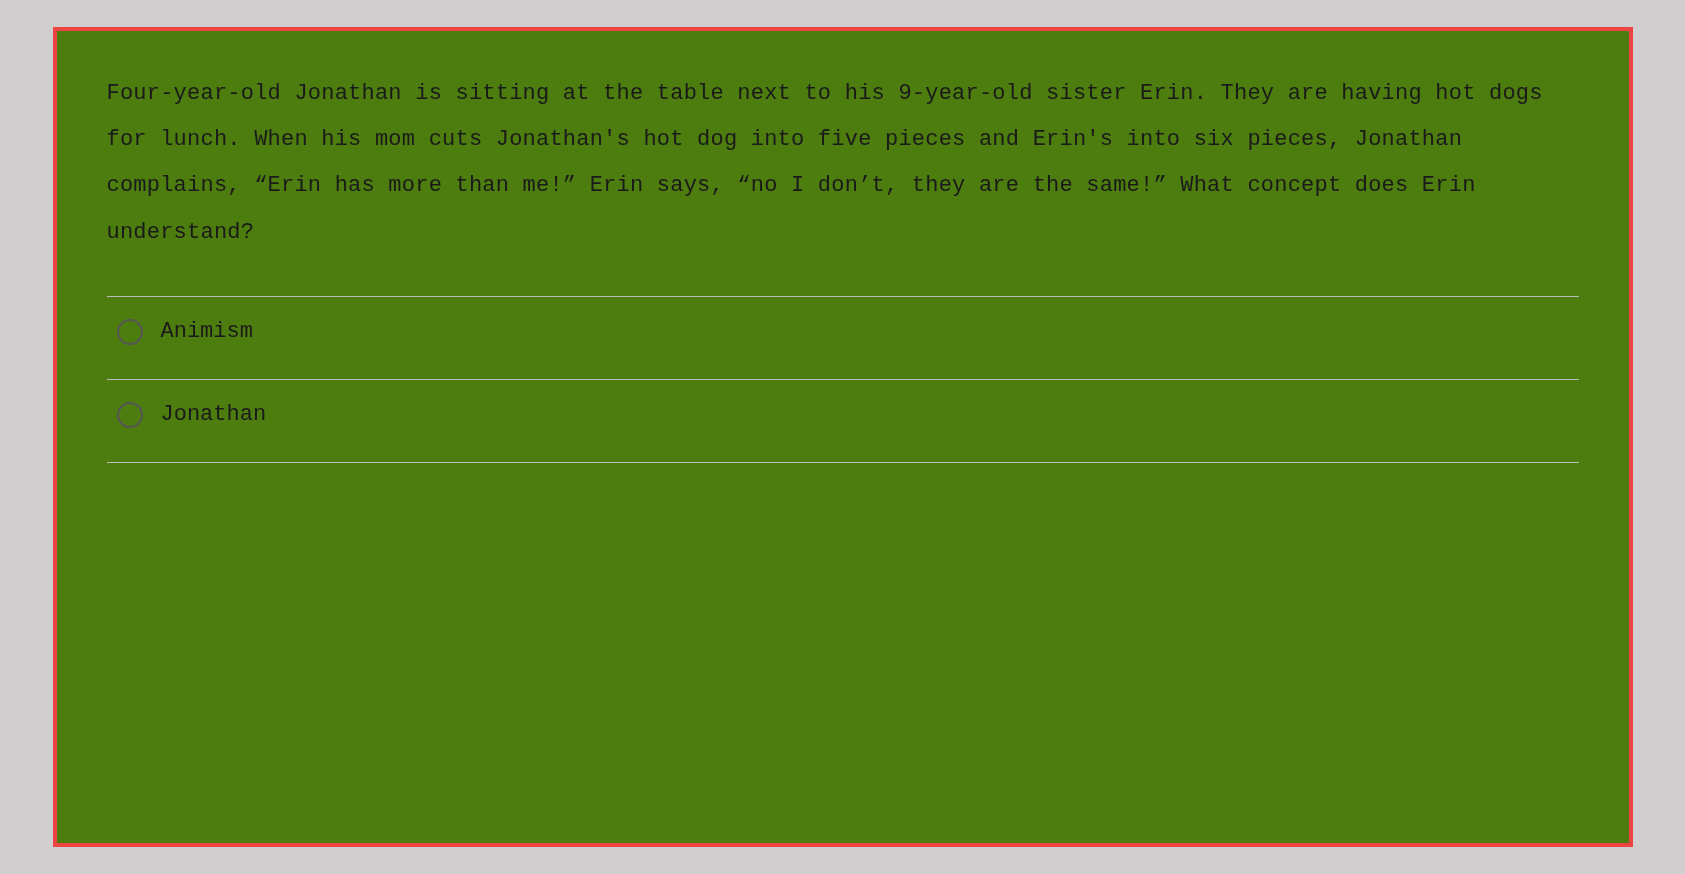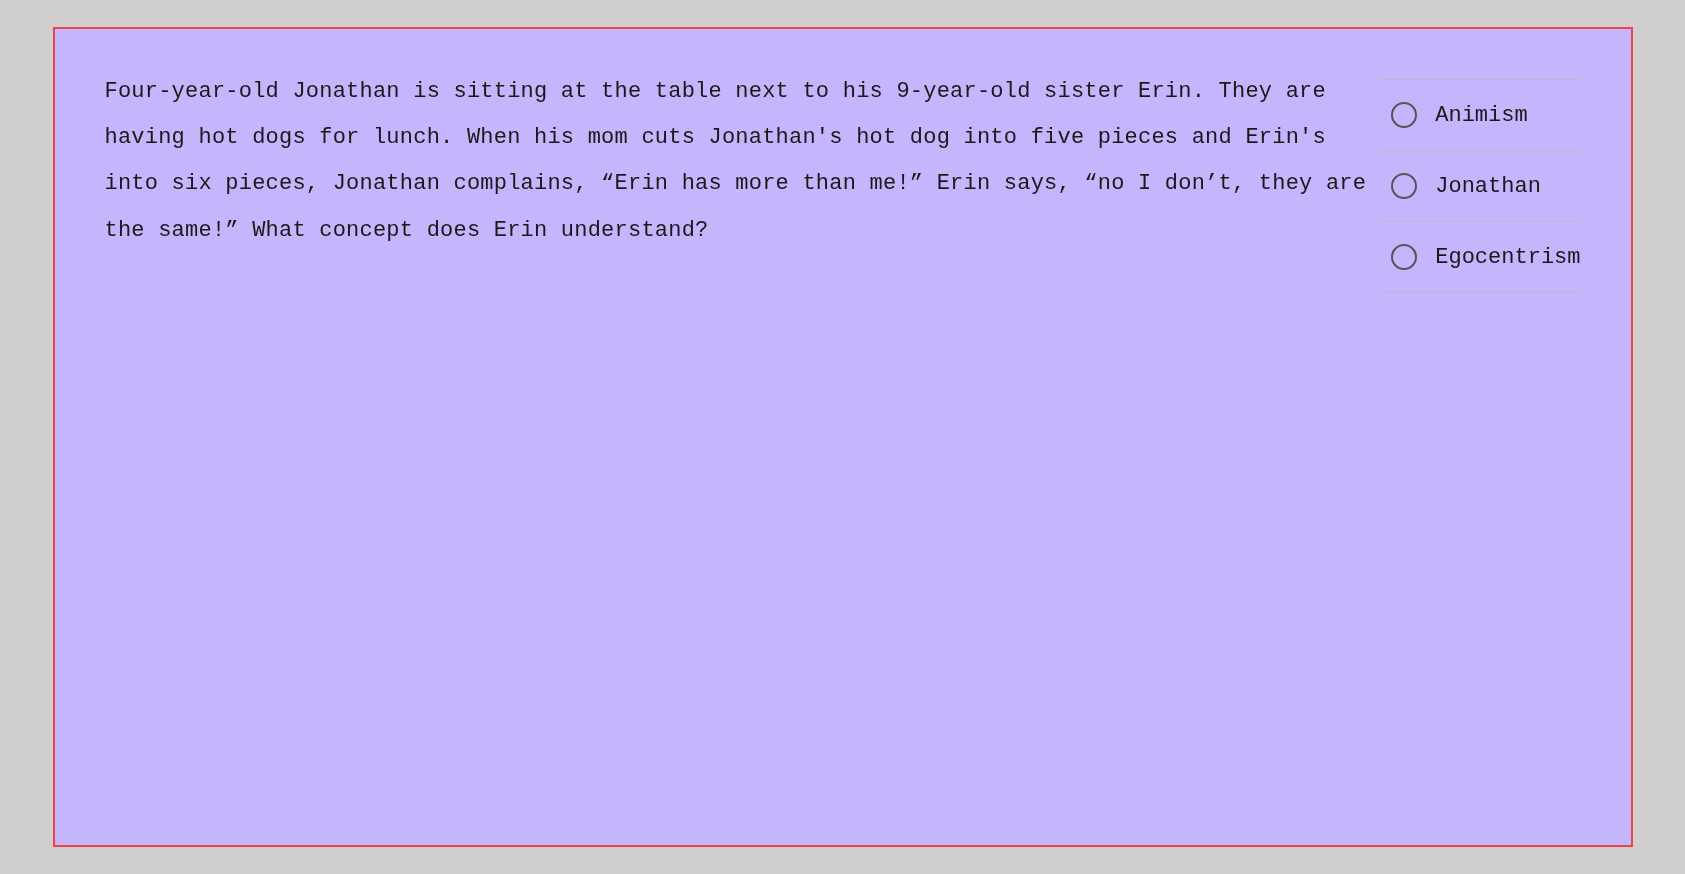--- a/index.html
+++ b/index.html
@@ -12,48 +12,48 @@
       width: 1685px;
       height: 874px;
       background-color: #d0cece;
       display: flex;
       align-items: center;
       justify-content: center;
       font-family: 'Courier New', Courier, monospace;
     }
 
     .card {
-      background-color: #c4b5fd;
+      background-color: #4d7c0f;
       width: 1580px;
       min-height: 820px;
-      border: 2px solid #ef4444;
+      border: 4px solid #ef4444;
       padding: 40px 50px 40px 50px;
       display: flex;
-      flex-direction: row;
+      flex-direction: column;
     }
 
     .question-text {
       font-family: 'Courier New', Courier, monospace;
       font-size: 22px;
       line-height: 2.1;
       color: #1a1a1a;
       letter-spacing: 0.01em;
       margin-bottom: 30px;
     }
 
     .options-container {
       display: flex;
       flex-direction: column;
       margin-top: 10px;
     }
 
     .option-row {
       display: flex;
       align-items: center;
-      padding: 22px 0 22px 10px;
+      padding: 22px 0 34px 10px;
       border-bottom: 1px solid #bbb;
       cursor: pointer;
     }
 
     .option-row:first-child {
       border-top: 1px solid #bbb;
     }
 
     .radio-circle {
       width: 26px;
@@ -81,18 +81,14 @@
   <div class="options-container">
 
   <div class="option-row">
         <span class="radio-circle"></span>
         <span class="option-label">Animism</span>
       </div>
       <div class="option-row">
         <span class="radio-circle"></span>
         <span class="option-label">Jonathan</span>
       </div>
-      <div class="option-row">
-        <span class="radio-circle"></span>
-        <span class="option-label">Egocentrism</span>
-      </div>
     </div>
 </div>
 
 </body></html>

